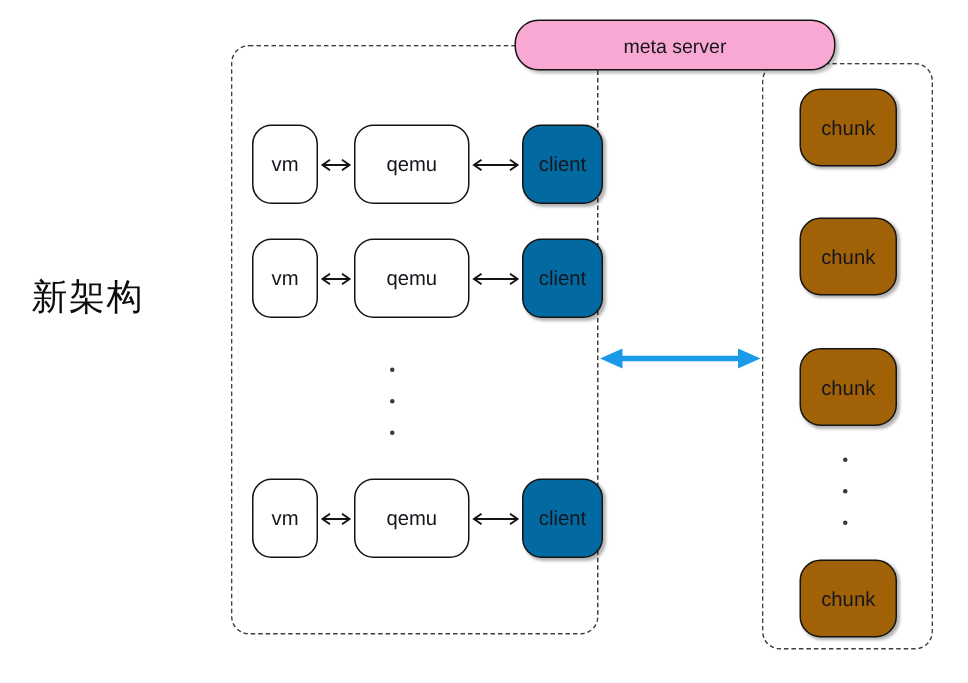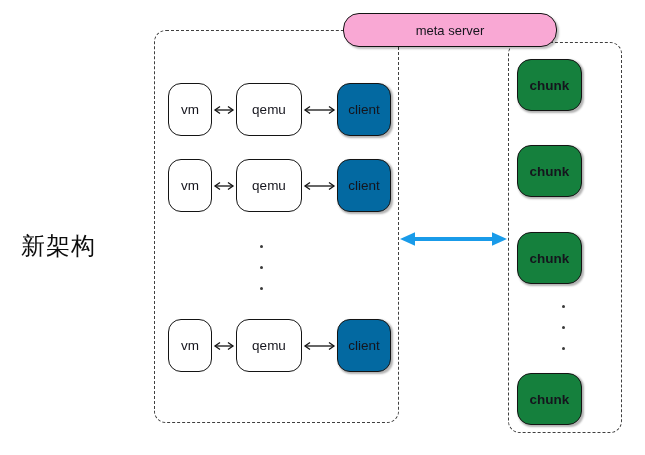--- a/index.html
+++ b/index.html
@@ -3,41 +3,41 @@
 <meta charset="utf-8">
 <style>
   * { margin:0; padding:0; box-sizing:border-box; }
   html,body { background:#ffffff; }
   body { font-family:"Liberation Sans","DejaVu Sans",sans-serif; }
 
   .canvas { position:relative; width:645px; height:455px; background:#ffffff; overflow:hidden; }
 
   .side-title {
     position:absolute; left:21px; top:182px;
-    font-size:24px; color:#0d0d0d; letter-spacing:1px; white-space:nowrap;margin-top:48px;
+    font-size:24px; color:#0d0d0d; letter-spacing:1px; white-space:nowrap;
   }
 
   .dashed-group {
     position:absolute;
     border:1.6px dashed #3f3f3f;
     border-radius:12px;
     background:transparent;
   }
   .left-group  { left:154px; top:30px; width:245px; height:393px; }
   .right-group { left:508px; top:42px; width:114px; height:391px; }
 
   .node-row { position:absolute; left:13px; display:flex; align-items:center; height:53px; }
   .node {
     display:flex; align-items:center; justify-content:center;
     height:53px; border:1.7px solid #141414; border-radius:13px;
     font-size:13.5px; color:#15151d; background:#ffffff;
     flex:0 0 auto;
   }
   .node-vm     { width:44px; }
-  .node-qemu   { width:66px; }
+  .node-qemu   { width:77px; }
   .node-gray   { background:#0369a1; box-shadow:1.5px 1.5px 2px rgba(0,0,0,0.30); }
   .node-client { width:54px; }
 
   .row-1 { top:52px; }
   .row-2 { top:128px; }
   .row-3 { top:288px; }
 
   .harrow { display:block; flex:0 0 auto; }
 
   .vdots { position:absolute; display:flex; flex-direction:column; align-items:center; gap:18px; }
@@ -48,26 +48,25 @@
   .meta-pill {
     position:absolute; left:343px; top:13px; width:214px; height:34px;
     background:#f9a8d4; border:1.7px solid #141414; border-radius:16px;
     display:flex; align-items:center; justify-content:center;
     font-size:13px; color:#15151d;
     box-shadow:2px 2px 2px rgba(0,0,0,0.25);
     z-index:5;
   }
 
   .chunk {
-    position:absolute; left:8px; width:65px; height:52px;
+    position:absolute; left:24px; width:65px; height:52px;
     display:flex; align-items:center; justify-content:center;
-    background:#15803d; border:1.7px solid #141414; border-radius:14px;
+    background:#a16207; border:1.7px solid #141414; border-radius:14px;
     font-size:13.5px; color:#15151d;
     box-shadow:1.5px 1.5px 2px rgba(0,0,0,0.30);
-    font-weight:bold;
   }
   .chunk-1 { top:16px; }
   .chunk-2 { top:102px; }
   .chunk-3 { top:189px; }
   .chunk-4 { top:330px; }
 
   .io-label {
     position:absolute; left:399px; top:189px; width:110px;
     text-align:center; font-size:13.5px; color:#101010;
   }

